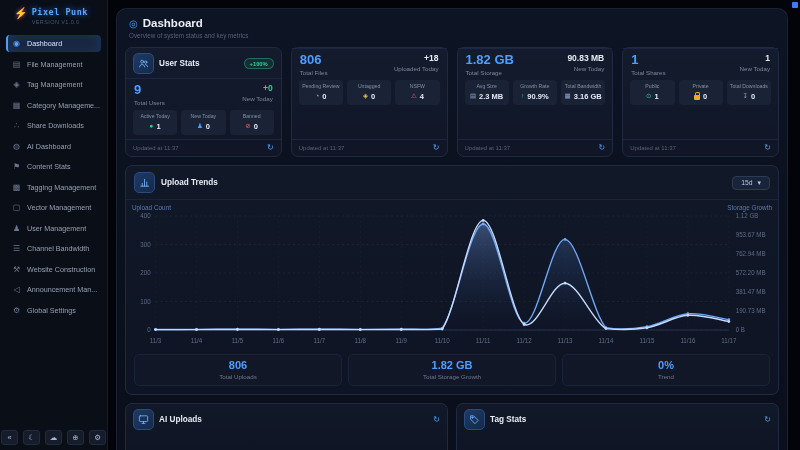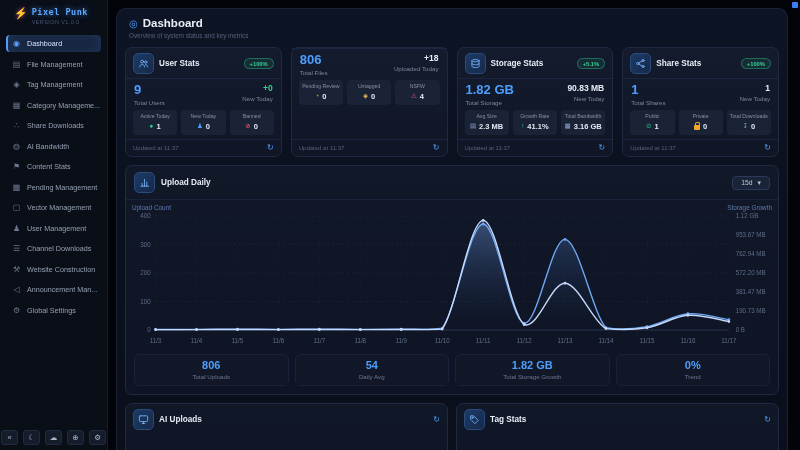--- a/index.html
+++ b/index.html
@@ -103,41 +103,41 @@
         <div class="side-item">
      <span class="si-ico">▦</span>
      <span>Category Manageme...</span>
    </div>
         <div class="side-item">
      <span class="si-ico">∴</span>
      <span>Share Downloads</span>
    </div>
         <div class="side-item">
      <span class="si-ico">◍</span>
-     <span>AI Bandwidth</span>
+     <span>AI Dashboard</span>
    </div>
         <div class="side-item">
      <span class="si-ico">⚑</span>
      <span>Content Stats</span>
    </div>
         <div class="side-item">
      <span class="si-ico">▩</span>
-     <span>Pending Management</span>
+     <span>Tagging Management</span>
    </div>
         <div class="side-item">
      <span class="si-ico">▢</span>
      <span>Vector Management</span>
    </div>
         <div class="side-item">
      <span class="si-ico">♟</span>
      <span>User Management</span>
    </div>
         <div class="side-item">
      <span class="si-ico">☰</span>
-     <span>Channel Downloads</span>
+     <span>Channel Bandwidth</span>
    </div>
         <div class="side-item">
      <span class="si-ico">⚒</span>
      <span>Website Construction</span>
    </div>
         <div class="side-item">
      <span class="si-ico">◁</span>
      <span>Announcement Man...</span>
    </div>
         <div class="side-item">
@@ -262,31 +262,20 @@
                   <span class="b-val">4</span>
                 </div>
       </div>
     </div>
     <div class="c-foot">
       <span class="c-updated">Updated at 11:37</span>
       <span class="c-refresh">↻</span>
     </div>
   </div>
   <div class="card">
-    <div class="c-head">
-      <div class="c-ico">
-                <svg viewBox="0 0 24 24">
-                  <ellipse cx="12" cy="5.8" rx="7.8" ry="2.6"></ellipse>
-                  <path d="M4.2 5.8v12.4c0 1.5 3.5 2.7 7.8 2.7s7.8-1.2 7.8-2.7V5.8"></path>
-                  <path d="M4.2 12c0 1.5 3.5 2.7 7.8 2.7s7.8-1.2 7.8-2.7"></path>
-                </svg>
-              </div>
-      <span class="c-title">Storage Stats</span>
-      <span class="c-badge">+5.1%</span>
-    </div>
     <div class="c-div"></div>
     <div class="c-body">
       <div>
         <div class="c-val">1.82 GB</div>
         <div class="c-vlabel">Total Storage</div>
       </div>
       <div class="c-side">
         <div class="c-sval">90.83 MB</div>
         <div class="c-slabel">New Today</div>
       </div>
@@ -296,49 +285,37 @@
         <div class="b-label">Avg Size</div>
         <div class="b-row">
                   <span class="b-ico" style="color:#8fa3c8">▤</span>
                   <span class="b-val">2.3 MB</span>
                 </div>
       </div>
       <div class="c-box">
         <div class="b-label">Growth Rate</div>
         <div class="b-row">
                   <span class="b-ico" style="color:#2ecc8f">↑</span>
-                  <span class="b-val">41.1%</span>
+                  <span class="b-val">90.9%</span>
                 </div>
       </div>
       <div class="c-box">
         <div class="b-label">Total Bandwidth</div>
         <div class="b-row">
                   <span class="b-ico" style="color:#8fa3c8">▦</span>
                   <span class="b-val">3.16 GB</span>
                 </div>
       </div>
     </div>
     <div class="c-foot">
       <span class="c-updated">Updated at 11:37</span>
       <span class="c-refresh">↻</span>
     </div>
   </div>
   <div class="card">
-    <div class="c-head">
-      <div class="c-ico">
-                <svg viewBox="0 0 24 24">
-                  <circle cx="6" cy="12" r="2.4"></circle>
-                  <circle cx="17.5" cy="5.5" r="2.4"></circle>
-                  <circle cx="17.5" cy="18.5" r="2.4"></circle>
-                  <path d="M8.2 10.7l7-4M8.2 13.3l7 4"></path>
-                </svg>
-              </div>
-      <span class="c-title">Share Stats</span>
-      <span class="c-badge">+100%</span>
-    </div>
     <div class="c-div"></div>
     <div class="c-body">
       <div>
         <div class="c-val">1</div>
         <div class="c-vlabel">Total Shares</div>
       </div>
       <div class="c-side">
         <div class="c-sval">1</div>
         <div class="c-slabel">New Today</div>
       </div>
@@ -374,21 +351,21 @@
         </div>
 
       <section class="trends">
         <div class="t-head">
           <div class="c-ico">
             <svg viewBox="0 0 24 24">
                 <path d="M4 20h17"></path>
                 <path d="M7 20v-6M12 20V5M17 20v-9"></path>
               </svg>
           </div>
-          <span class="c-title">Upload Daily</span>
+          <span class="c-title">Upload Trends</span>
           <div class="t-range">
             <span>15d</span>
             <span>▾</span>
           </div>
         </div>
         <div class="t-chart">
           <svg id="chart" viewBox="0 0 656 150" preserveAspectRatio="none">
               <defs>
                 <linearGradient id="grad0" x1="0" y1="0" x2="0" y2="1">
                   <stop offset="0" stop-color="rgba(95,150,235,0.30)"></stop>
@@ -484,24 +461,20 @@
               <circle cx="568.2857142857143" cy="113.25664551984481" r="1.4" fill="#c6dafc"></circle>
               <circle cx="610" cy="119.53253289991088" r="1.4" fill="#c6dafc"></circle>
             </svg>
         </div>
         <div class="t-summary" id="summary">
   <div class="ts-item">
     <div class="ts-val">806</div>
     <div class="ts-label">Total Uploads</div>
   </div>
   <div class="ts-item">
-    <div class="ts-val">54</div>
-    <div class="ts-label">Daily Avg</div>
-  </div>
-  <div class="ts-item">
     <div class="ts-val">1.82 GB</div>
     <div class="ts-label">Total Storage Growth</div>
   </div>
   <div class="ts-item">
     <div class="ts-val">0%</div>
     <div class="ts-label">Trend</div>
   </div>
           </div>
       </section>
 

